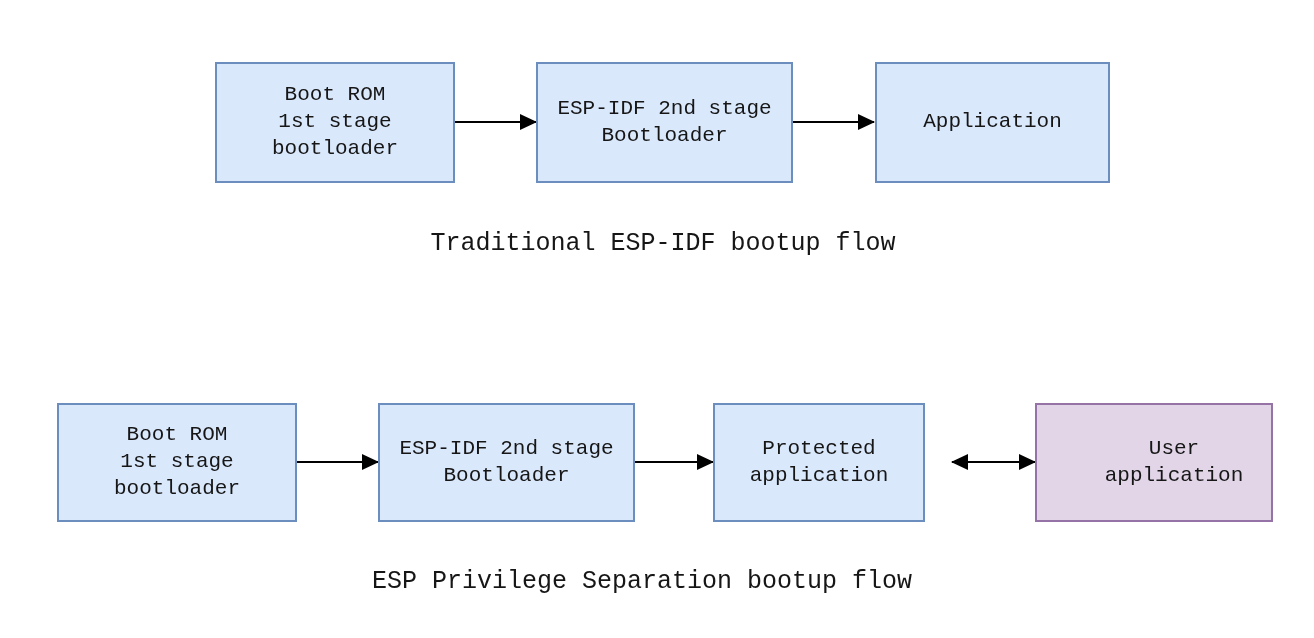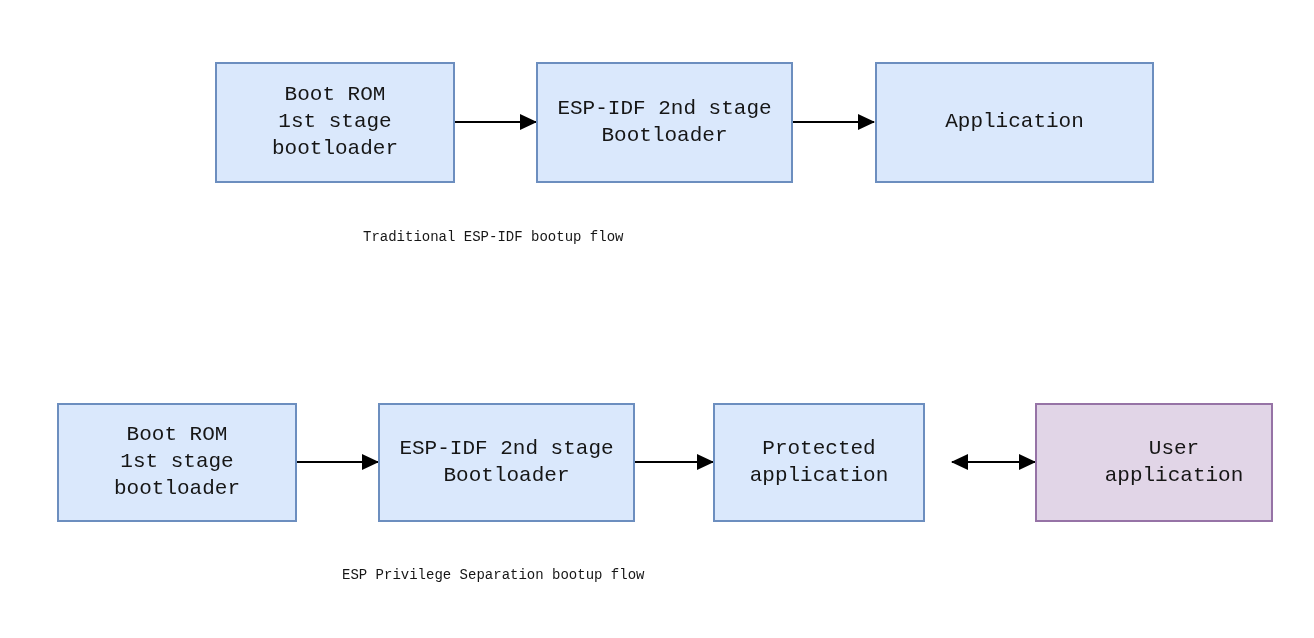--- a/index.html
+++ b/index.html
@@ -58,29 +58,29 @@
     transform: translateY(-50%);
     width: 0;
     height: 0;
     border-right: 17px solid #000000;
     border-top: 8px solid transparent;
     border-bottom: 8px solid transparent;
   }
   .caption {
     position: absolute;
     width: 600px;
-    text-align: left;
-    font-size: 14px;
+    text-align: center;
+    font-size: 25px;
     color: #161616;
   }
 
   
   .f1-n0 { left: 215px; top: 62px;  width: 240px; height: 121px; }
   .f1-n1 { left: 536px; top: 62px;  width: 257px; height: 121px; }
-  .f1-n2 { left: 875px; top: 62px;  width: 279px; height: 121px; }
+  .f1-n2 { left: 875px; top: 62px;  width: 235px; height: 121px; }
   .f1-a0 { left: 455px; top: 121px; width: 81px; }
   .f1-a1 { left: 793px; top: 121px; width: 81px; }
   .f1-cap { left: 363px; top: 229px; }
 
   
   .f2-n0 { left: 57px;   top: 403px; width: 240px; height: 119px; }
   .f2-n1 { left: 378px;  top: 403px; width: 257px; height: 119px; }
   .f2-n2 { left: 713px;  top: 403px; width: 212px; height: 119px; }
   .f2-n3 { left: 1035px; top: 403px; width: 238px; height: 119px; padding-left: 40px; }
   .f2-a0 { left: 297px;  top: 461px; width: 81px; }

